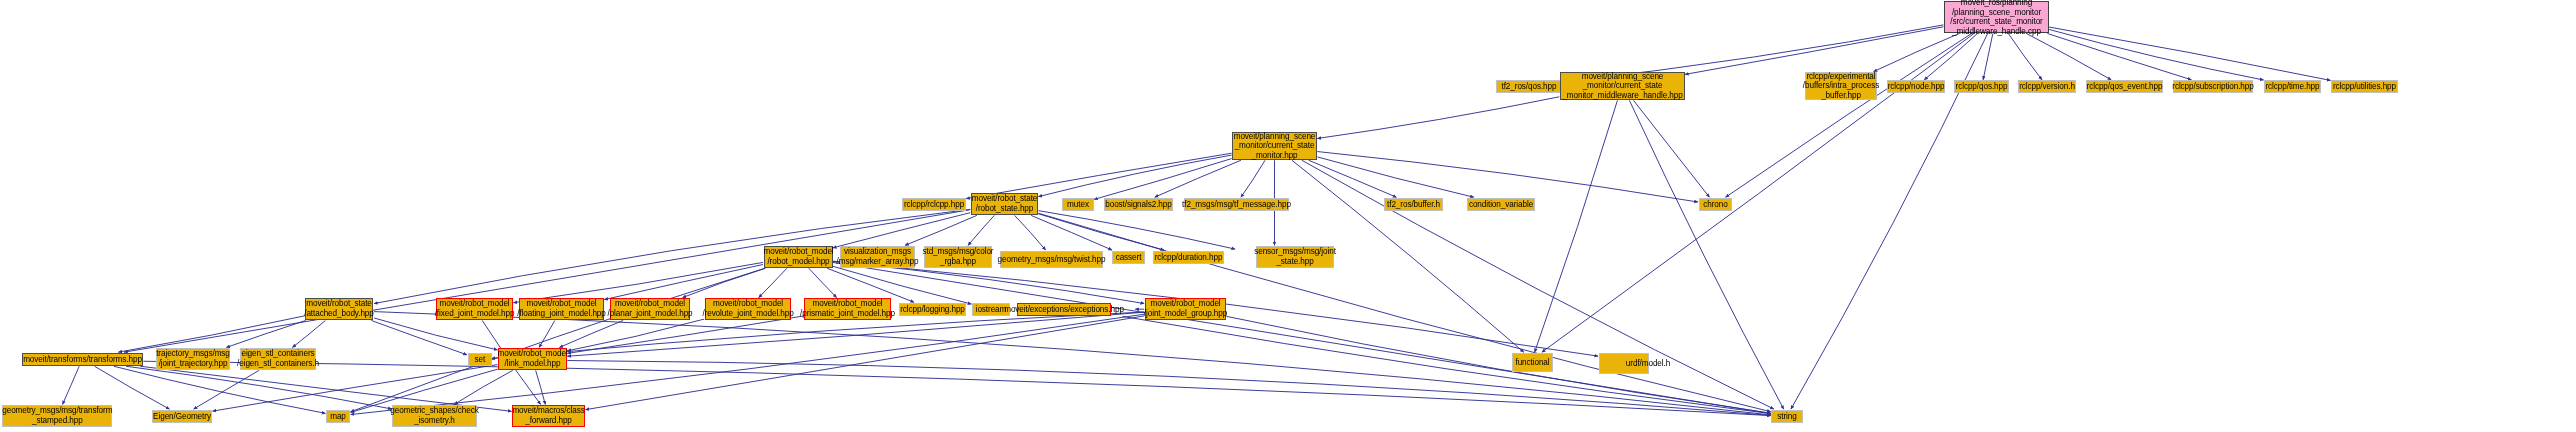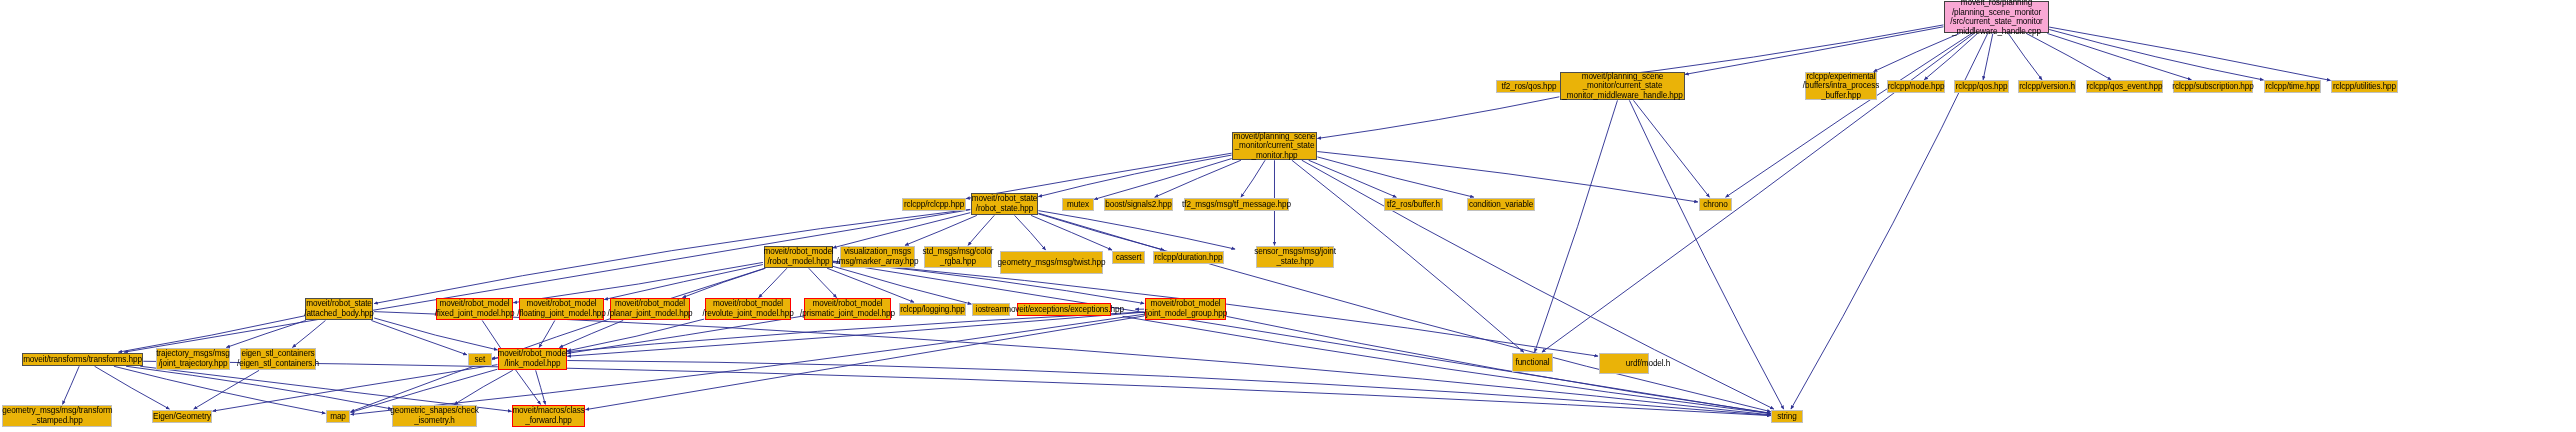--- a/index.html
+++ b/index.html
@@ -163,21 +163,21 @@
     <div class="node plain" style="left: 1184px; top: 198px; width: 105px; height: 13px;">tf2_msgs/msg/tf_message.hpp</div>
     <div class="node plain" style="left: 1384px; top: 198px; width: 59px; height: 13px;">tf2_ros/buffer.h</div>
     <div class="node plain" style="left: 1467px; top: 198px; width: 68px; height: 13px;">condition_variable</div>
     <div class="node plain" style="left: 1699px; top: 198px; width: 33px; height: 13px;">chrono</div>
     <div class="node black thick" style="left: 764px; top: 246px; width: 69px; height: 22px;">moveit/robot_model
 /robot_model.hpp</div>
     <div class="node plain" style="left: 840px; top: 246px; width: 75px; height: 22px;">visualization_msgs
 /msg/marker_array.hpp</div>
     <div class="node plain" style="left: 924px; top: 246px; width: 68px; height: 22px;">std_msgs/msg/color
 _rgba.hpp</div>
-    <div class="node plain" style="left: 1000px; top: 251px; width: 103px; height: 23px;">geometry_msgs/msg/twist.hpp</div>
+    <div class="node plain" style="left: 1000px; top: 251px; width: 103px; height: 17px;">geometry_msgs/msg/twist.hpp</div>
     <div class="node plain" style="left: 1112px; top: 251px; width: 33px; height: 13px;">cassert</div>
     <div class="node plain" style="left: 1153px; top: 251px; width: 71px; height: 13px;">rclcpp/duration.hpp</div>
     <div class="node plain" style="left: 1236px; top: 246px; width: 78px; height: 22px; margin-left: 20px;">sensor_msgs/msg/joint
 _state.hpp</div>
     <div class="node black thick" style="left: 305px; top: 298px; width: 68px; height: 22px;">moveit/robot_state
 /attached_body.hpp</div>
     <div class="node red" style="left: 436px; top: 298px; width: 77px; height: 22px;">moveit/robot_model
 /fixed_joint_model.hpp</div>
     <div class="node red" style="left: 519px; top: 298px; width: 85px; height: 22px;">moveit/robot_model
 /floating_joint_model.hpp</div>

